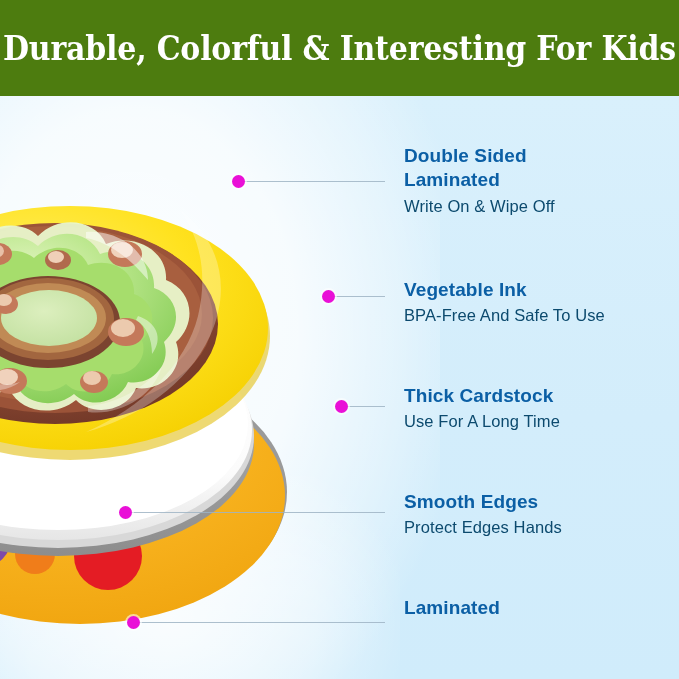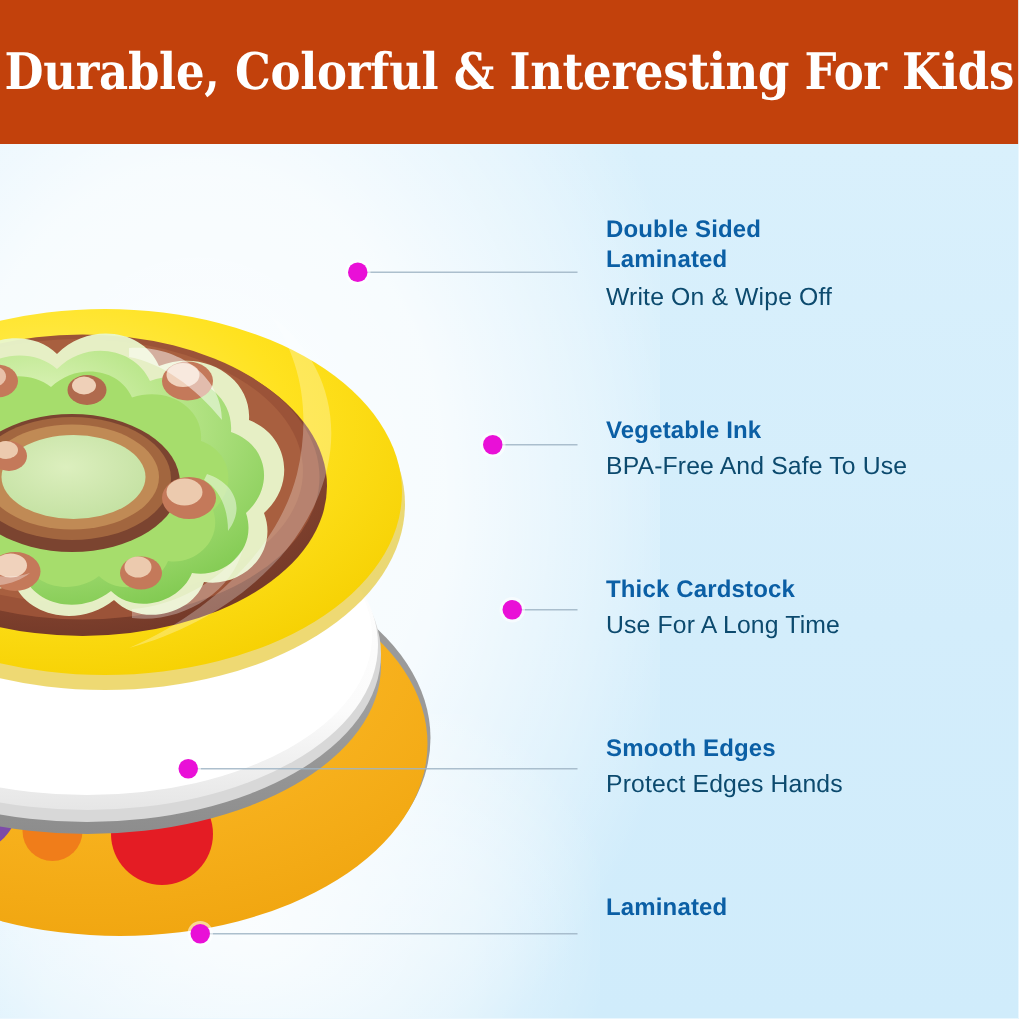--- a/index.html
+++ b/index.html
@@ -19,21 +19,21 @@
     background: #d6effc;
   }
 
   
   .header-banner {
     position: absolute;
     left: 0;
     top: 0;
     width: 679px;
     height: 96px;
-    background: #c2410c;
+    background: #4d7c0f;
     z-index: 40;
   }
   .header-title {
     position: absolute;
     left: 0;
     top: 0;
     width: 679px;
     height: 96px;
     display: flex;
     align-items: center;
@@ -117,21 +117,21 @@
   }
 
   
   .feature {
     position: absolute;
     left: 404px;
     z-index: 30;
   }
   .feature-title {
     color: #0b5fa5;
-    font-size: 16px;
+    font-size: 19px;
     font-weight: bold;
     line-height: 1.28;
     letter-spacing: 0.1px;
     white-space: pre-line;
     margin: 0;
   }
   .feature-sub {
     color: #0c4a6e;
     font-size: 16.5px;
     font-weight: normal;

